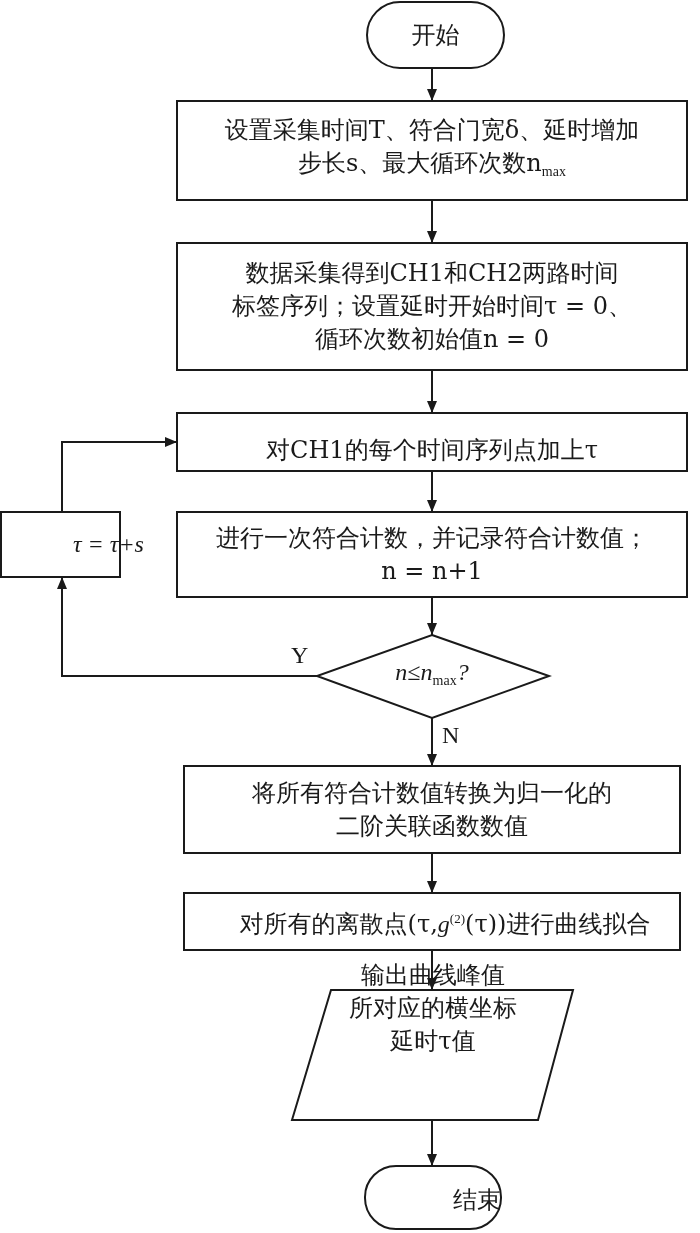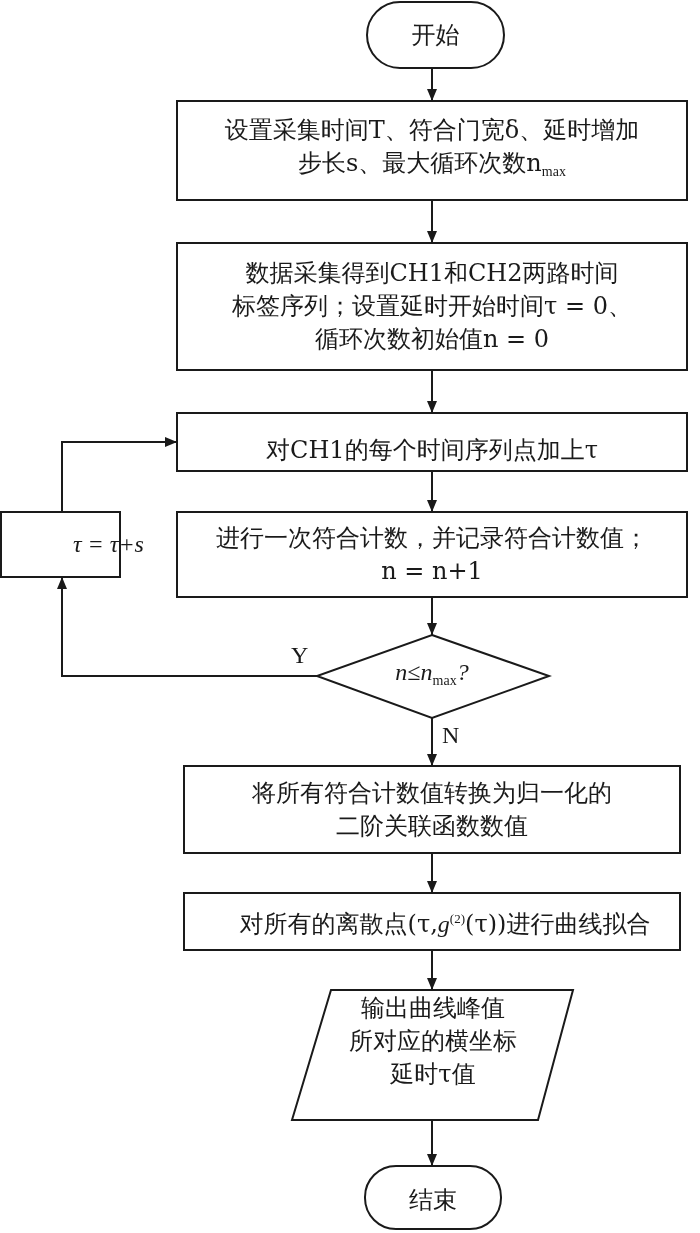--- a/index.html
+++ b/index.html
@@ -110,21 +110,21 @@
 
 <div class="node-text" style="left:184px;top:766px;width:496px;height:87px;">
   <span class="line-t">将所有符合计数值转换为归一化的</span>
   <span class="line-t">二阶关联函数数值</span>
 </div>
 
 <div class="node-text" style="left:197px;top:893px;width:496px;height:57px;border-radius:10px;">
   <span class="line-t">对所有的离散点(τ,<i>g</i><sup class="sm">(2)</sup>(τ))进行曲线拟合</span>
 </div>
 
-<div class="node-text" style="left:300px;top:976px;width:266px;height:130px;">
+<div class="node-text" style="left:300px;top:943px;width:266px;height:130px;">
   <span class="line-t">输出曲线峰值</span>
   <span class="line-t">所对应的横坐标</span>
   <span class="line-t">延时τ值</span>
 </div>
 
-<div class="node-text" style="left:365px;top:1166px;width:136px;height:68px;">
+<div class="node-text" style="left:365px;top:1166px;width:136px;height:68px;align-items:flex-end;">
   <span class="line-t">结束</span>
 </div>
 
 </body></html>

